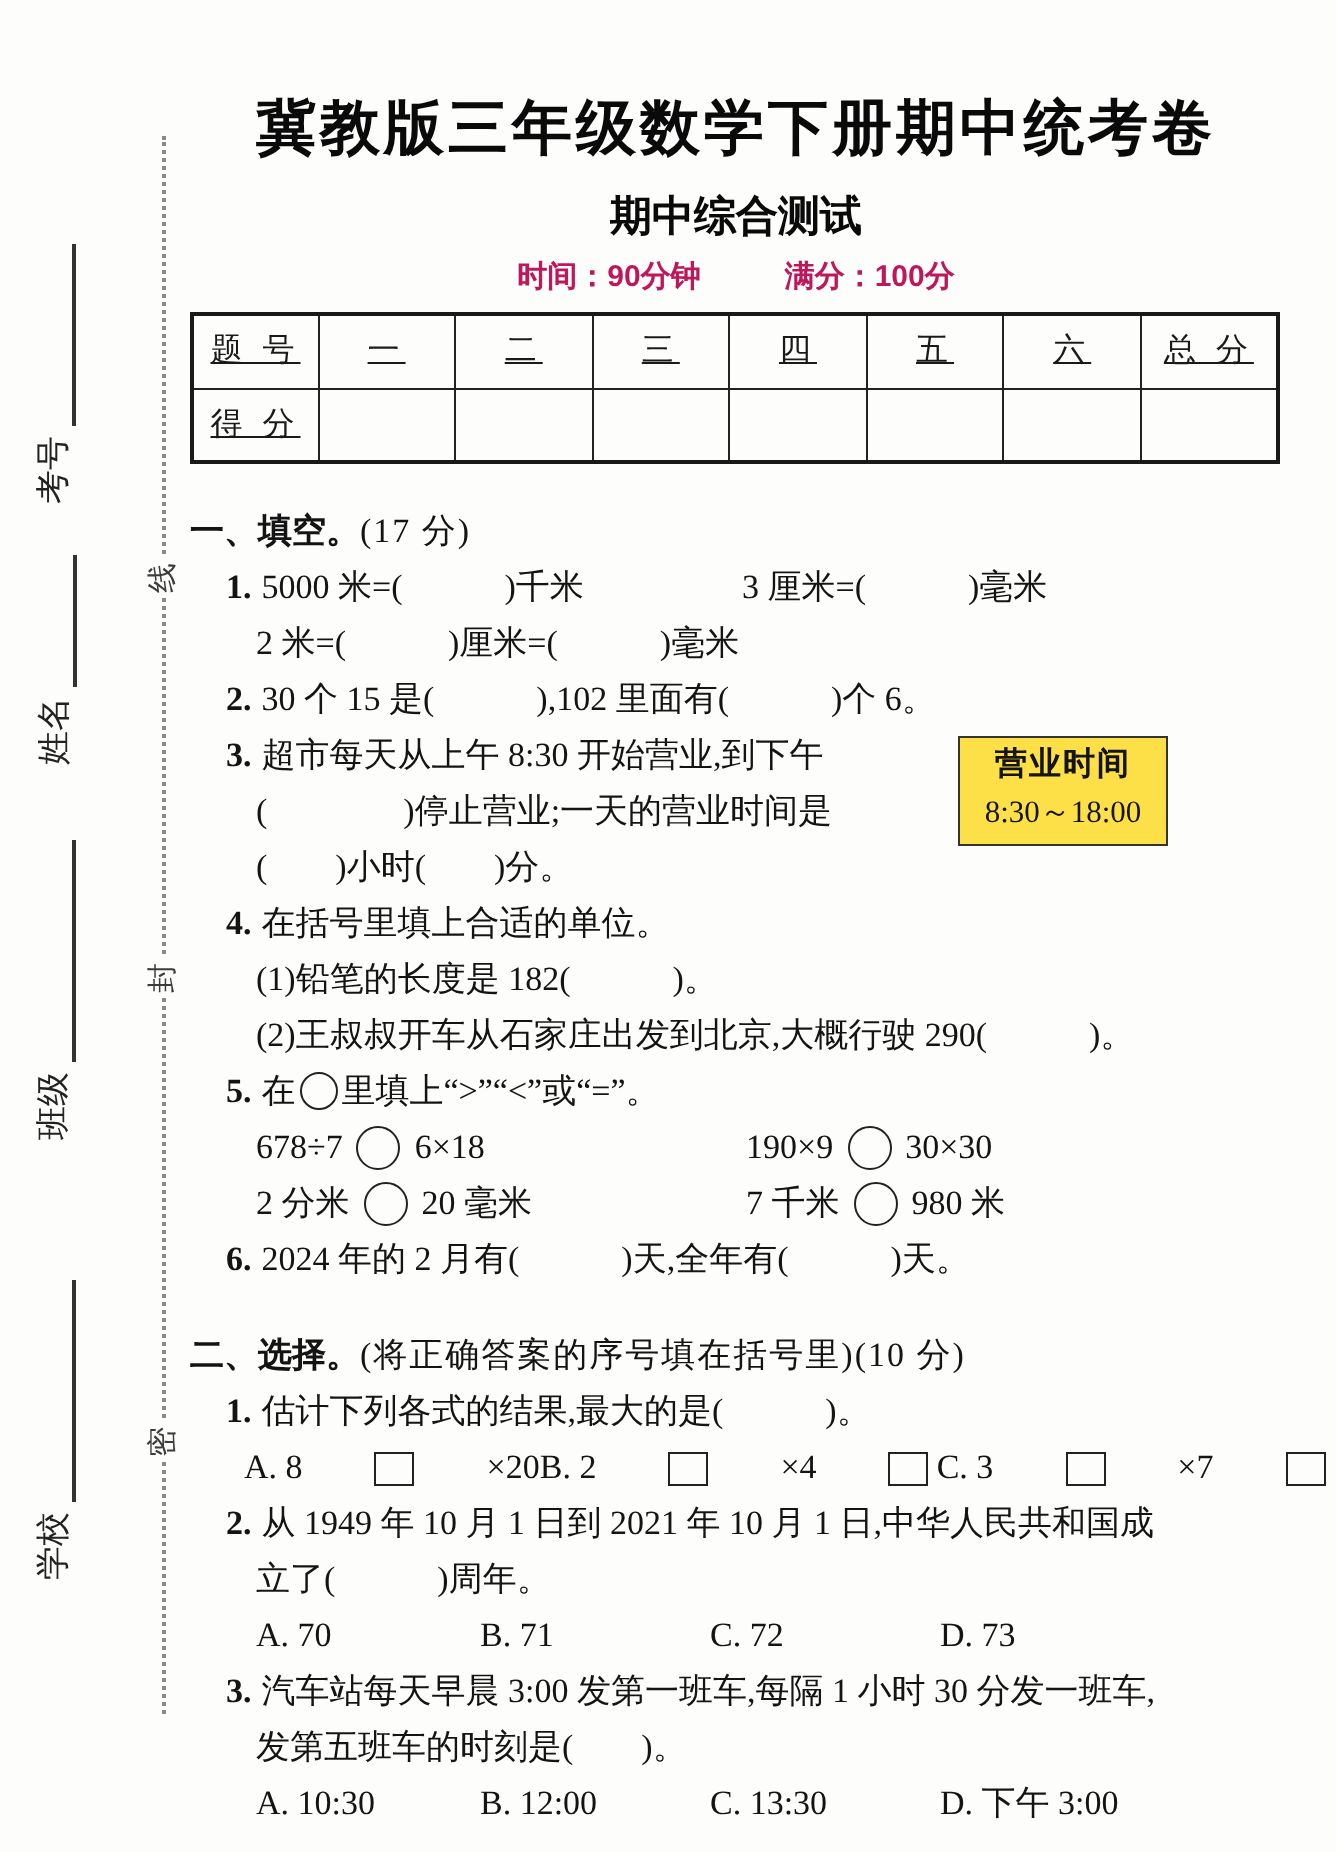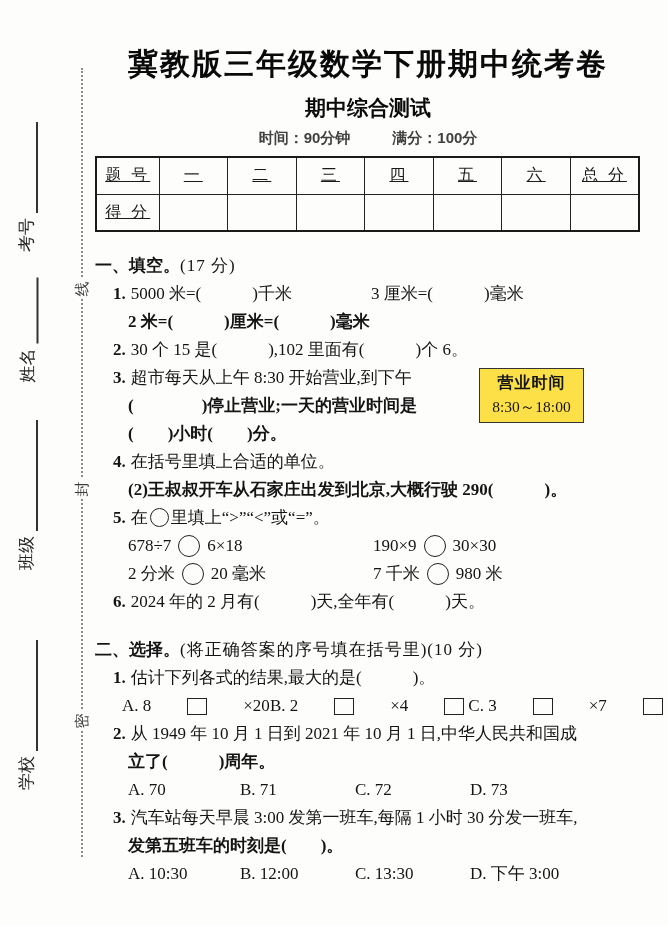--- a/index.html
+++ b/index.html
@@ -70,21 +70,21 @@
     text-align:center;
     margin-top:9px;
     color:#0a0a0a;
   }
   .info-line{
     font-family:"Liberation Sans","DejaVu Sans",sans-serif;
     font-weight:bold;
     font-size:15px;
     text-align:center;
     margin-top:7px;
-    color:#404040;
+    color:#be185d;
   }
   .info-line .gap{ display:inline-block; width:42px; }
 
   table.score{
     border-collapse:collapse;
     width:545px;
     margin-top:8px;
     table-layout:fixed;
   }
   table.score td{
@@ -108,21 +108,21 @@
   }
   .sec-head{ font-weight:bold;margin-top:20px; }
   .sec-head .hb{
     font-family:"Liberation Sans","DejaVu Sans",sans-serif;
     font-weight:900;
     font-size:17px;
   }
   .sec-head .hn{ font-weight:normal; font-size:17px; letter-spacing:1px;}
   .qno{ font-weight:bold; margin-right:5px; }
   .ind1{ padding-left:18px; }
-  .ind2{ padding-left:33px;font-weight:bold; }
+  .ind2{ padding-left:33px; }
 
   .two-col{ display:flex; }
   .two-col .c1{ flex:0 0 258px; }
 
   .pair-row{ display:flex; padding-left:33px; }
   .pair-row .p1{ flex:0 0 245px; }
   .pair{ display:inline-flex; align-items:center; }
   .circle{
     display:inline-block;
     width:22px; height:22px;
@@ -262,20 +262,23 @@
       <div class="biz-box">
         <div class="bt">营业时间</div>
         <div class="btime">8:30～18:00</div>
       </div>
     </div>
 
     <div class="line ind1">
       <span class="qno">4.</span><span>在括号里填上合适的单位。</span>
     </div>
     <div class="line ind2">
+      <span>(1)铅笔的长度是 182(　　　)。</span>
+    </div>
+    <div class="line ind2">
       <span>(2)王叔叔开车从石家庄出发到北京,大概行驶 290(　　　)。</span>
     </div>
 
     <div class="line ind1">
       <span class="qno">5.</span><span>在</span><span class="circle small"></span><span>里填上“&gt;”“&lt;”或“=”。</span>
     </div>
     <div class="line pair-row">
       <span class="p1 pair">
         <span>678÷7</span>
           <span class="circle"></span>

